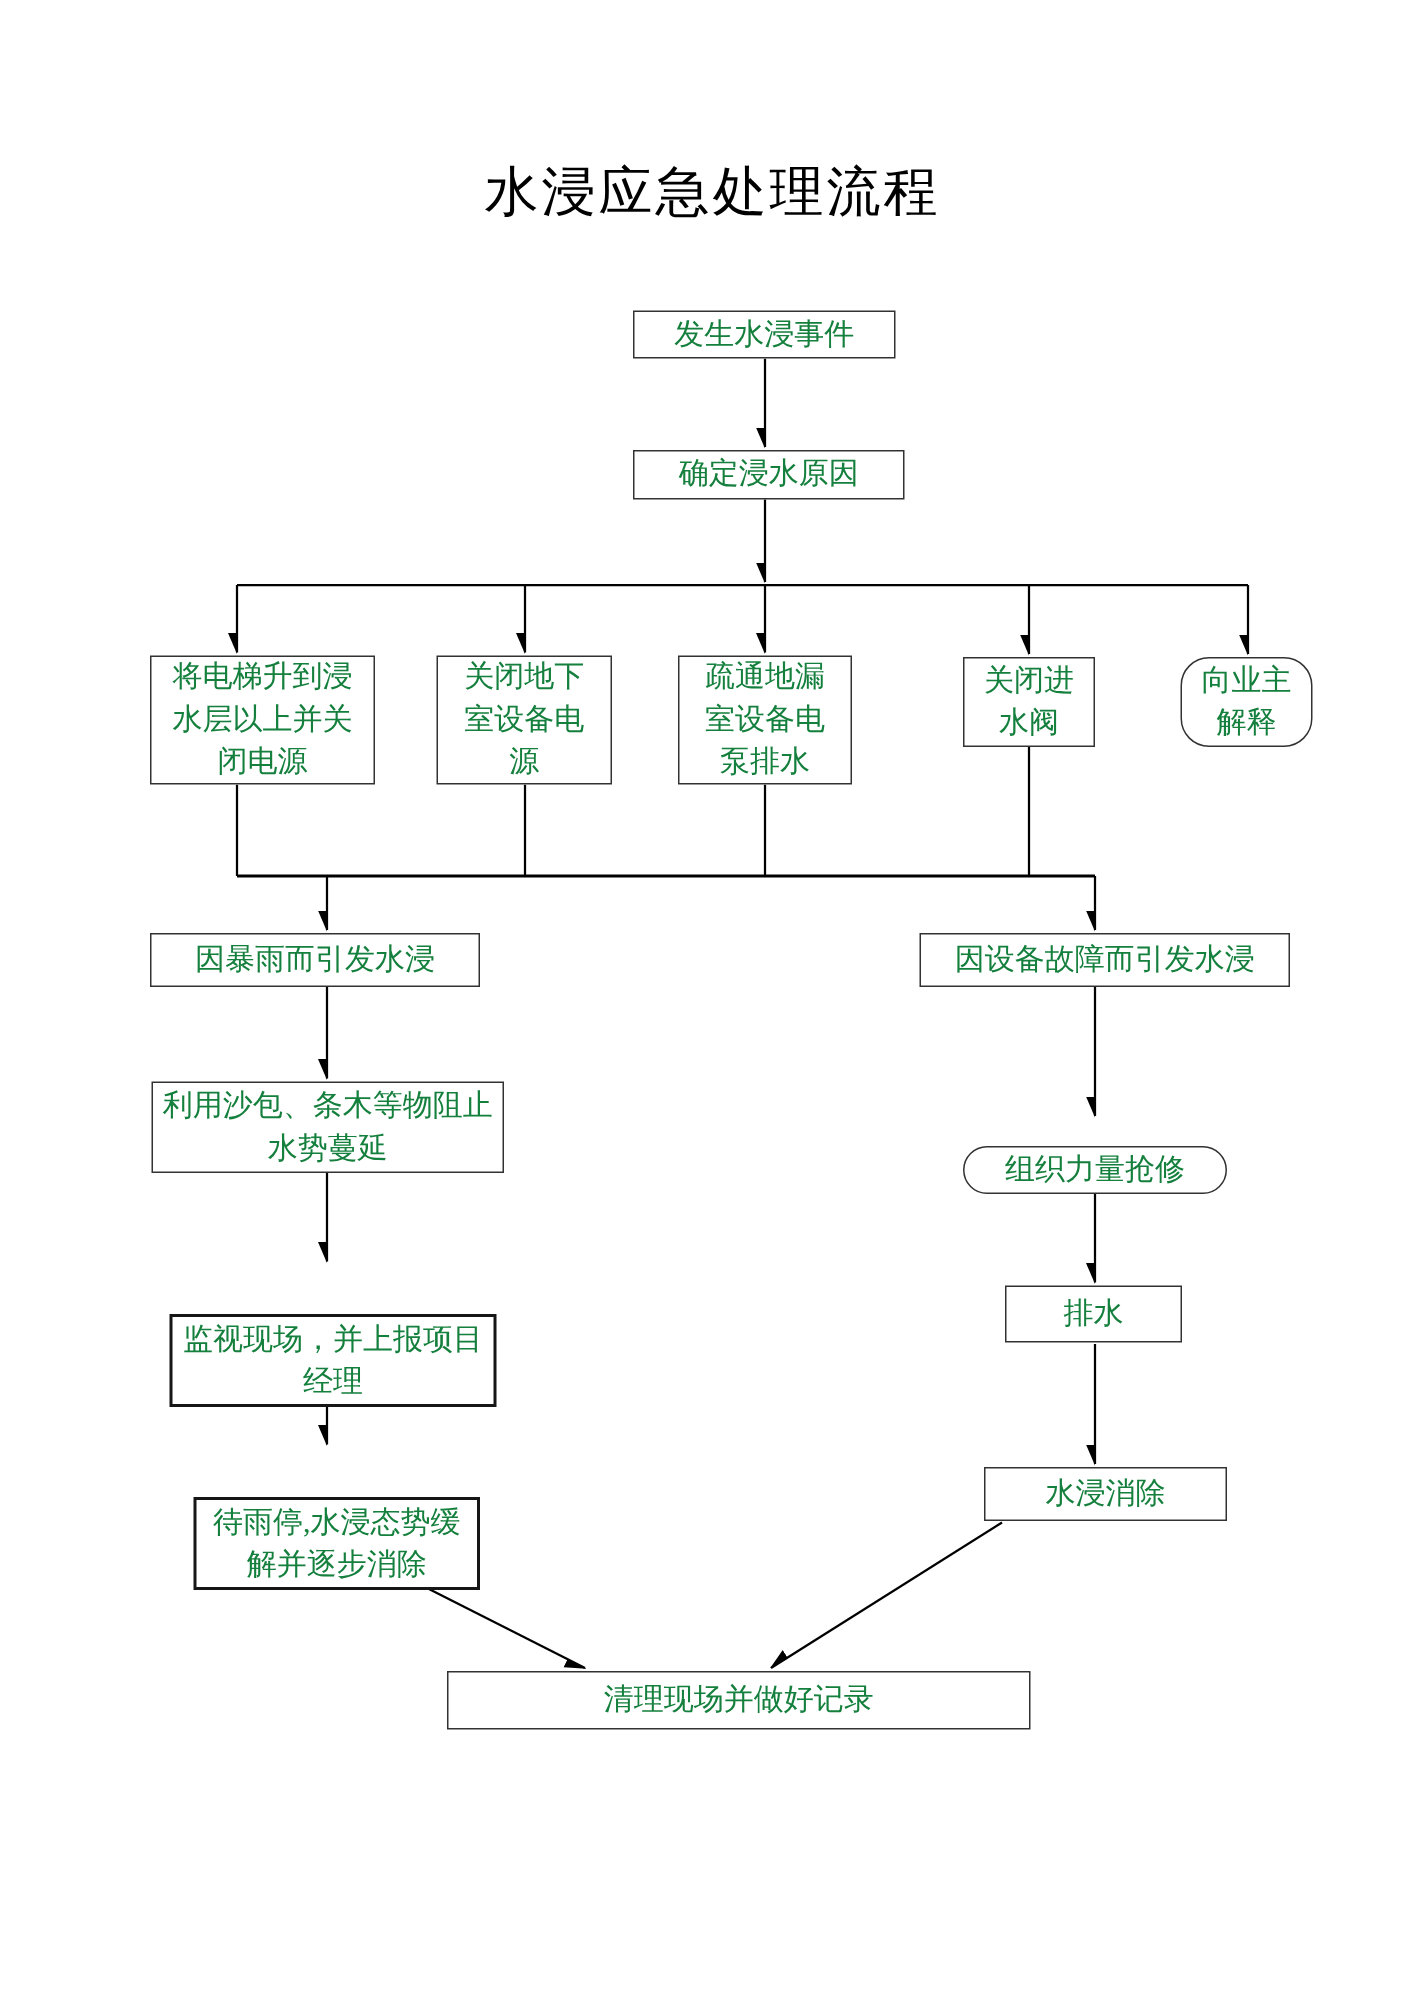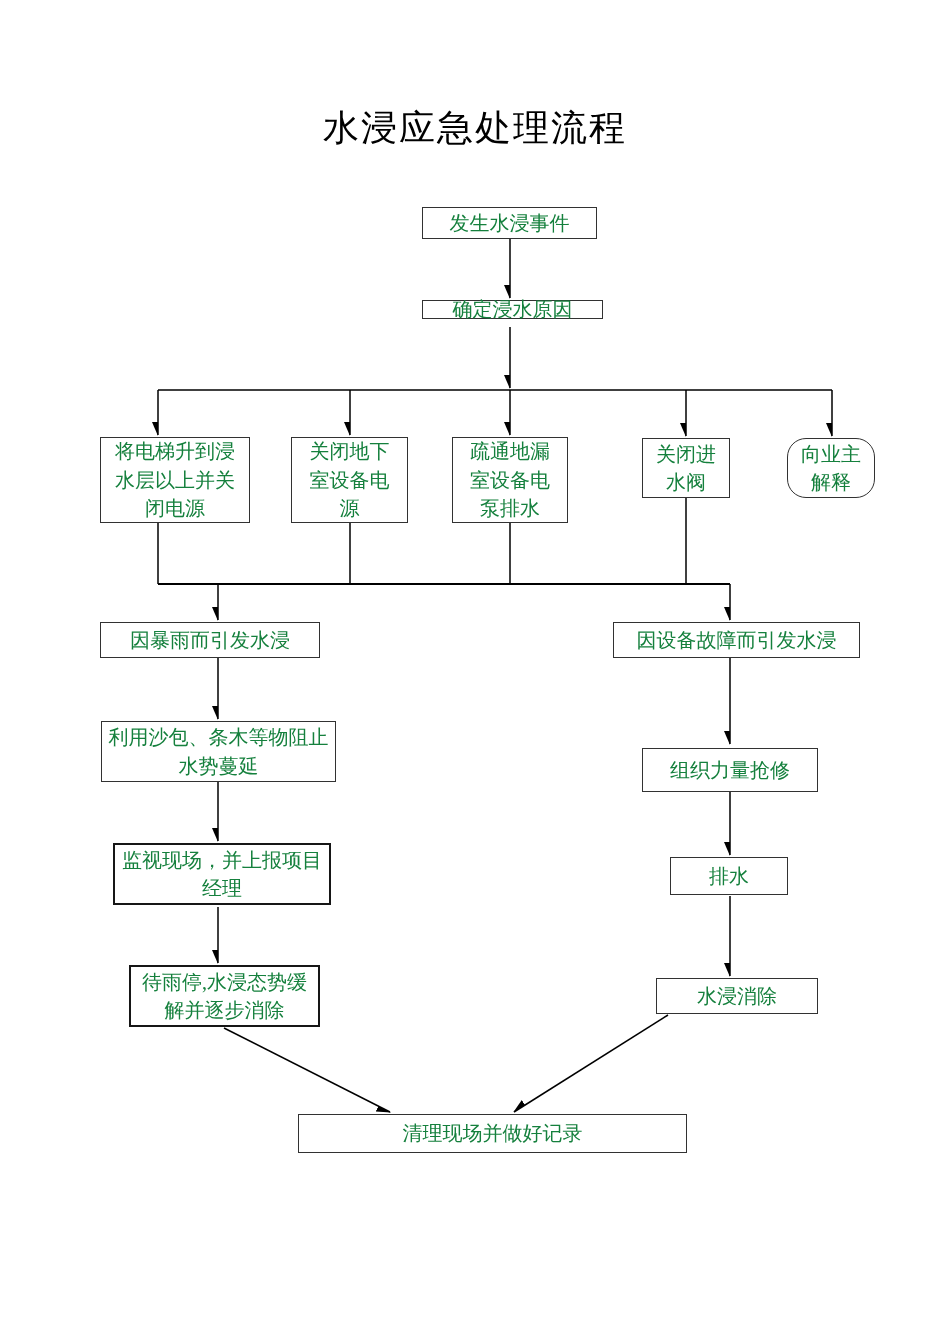--- a/index.html
+++ b/index.html
@@ -27,35 +27,35 @@
     border:1px solid #323232;
     display:flex;
     align-items:center;
     justify-content:center;
     text-align:center;
     white-space:pre-line;
     font-size:20px;
     line-height:1.42;
     color:#15803d;
   }
-  .node.thick{border-width:2px;border-color:#161616;}
+  .node.thick{border-width:2px;border-color:#161616;margin-top:33px;}
   
   .n-start{left:422px;top:207px;width:175px;height:32px;}
-  .n-cause{left:422px;top:300px;width:181px;height:19px;}
+  .n-cause{left:422px;top:300px;width:181px;height:33px;}
   .n-elevator{left:100px;top:437px;width:150px;height:86px;}
   .n-basement{left:291px;top:437px;width:117px;height:86px;}
   .n-drainpump{left:452px;top:437px;width:116px;height:86px;}
   .n-valve{left:642px;top:438px;width:88px;height:60px;}
   .n-owner{left:787px;top:438px;width:88px;height:60px;border-radius:19px;}
   .n-rain{left:100px;top:622px;width:220px;height:36px;}
   .n-fault{left:613px;top:622px;width:247px;height:36px;}
   .n-sandbag{left:101px;top:721px;width:235px;height:61px;}
   .n-monitor{left:113px;top:843px;width:218px;height:62px;}
   .n-waitrain{left:129px;top:965px;width:191px;height:62px;}
-  .n-repair{left:642px;top:748px;width:176px;height:44px;}
+  .n-repair{left:642px;top:764px;width:176px;height:32px;border-radius:18px;}
   .n-drain{left:670px;top:857px;width:118px;height:38px;}
   .n-eliminated{left:656px;top:978px;width:162px;height:36px;}
   .n-cleanup{left:298px;top:1114px;width:389px;height:39px;}
 </style>
 </head>
 <body>
 
 <div class="page">
 
   <div class="title">水浸应急处理流程</div>

